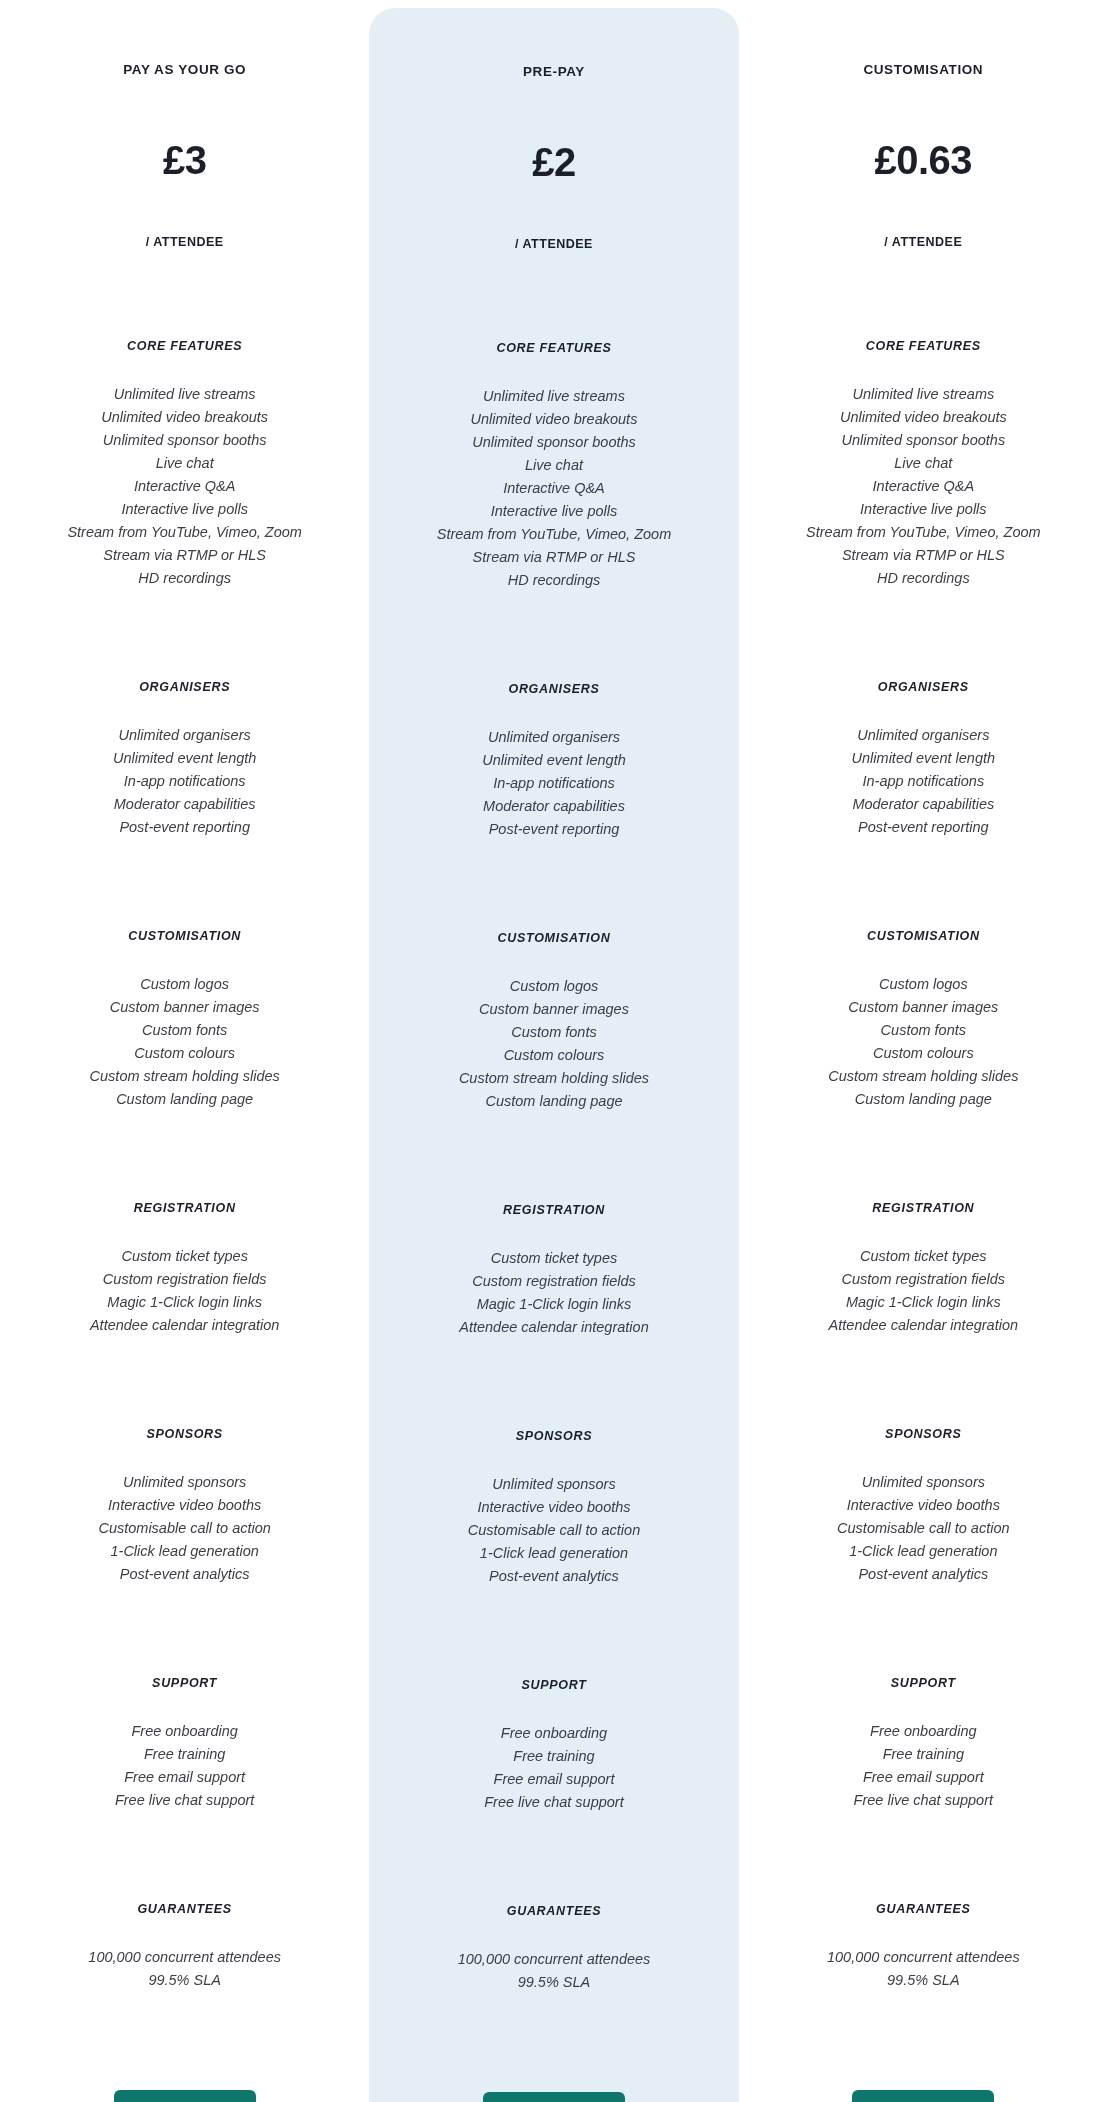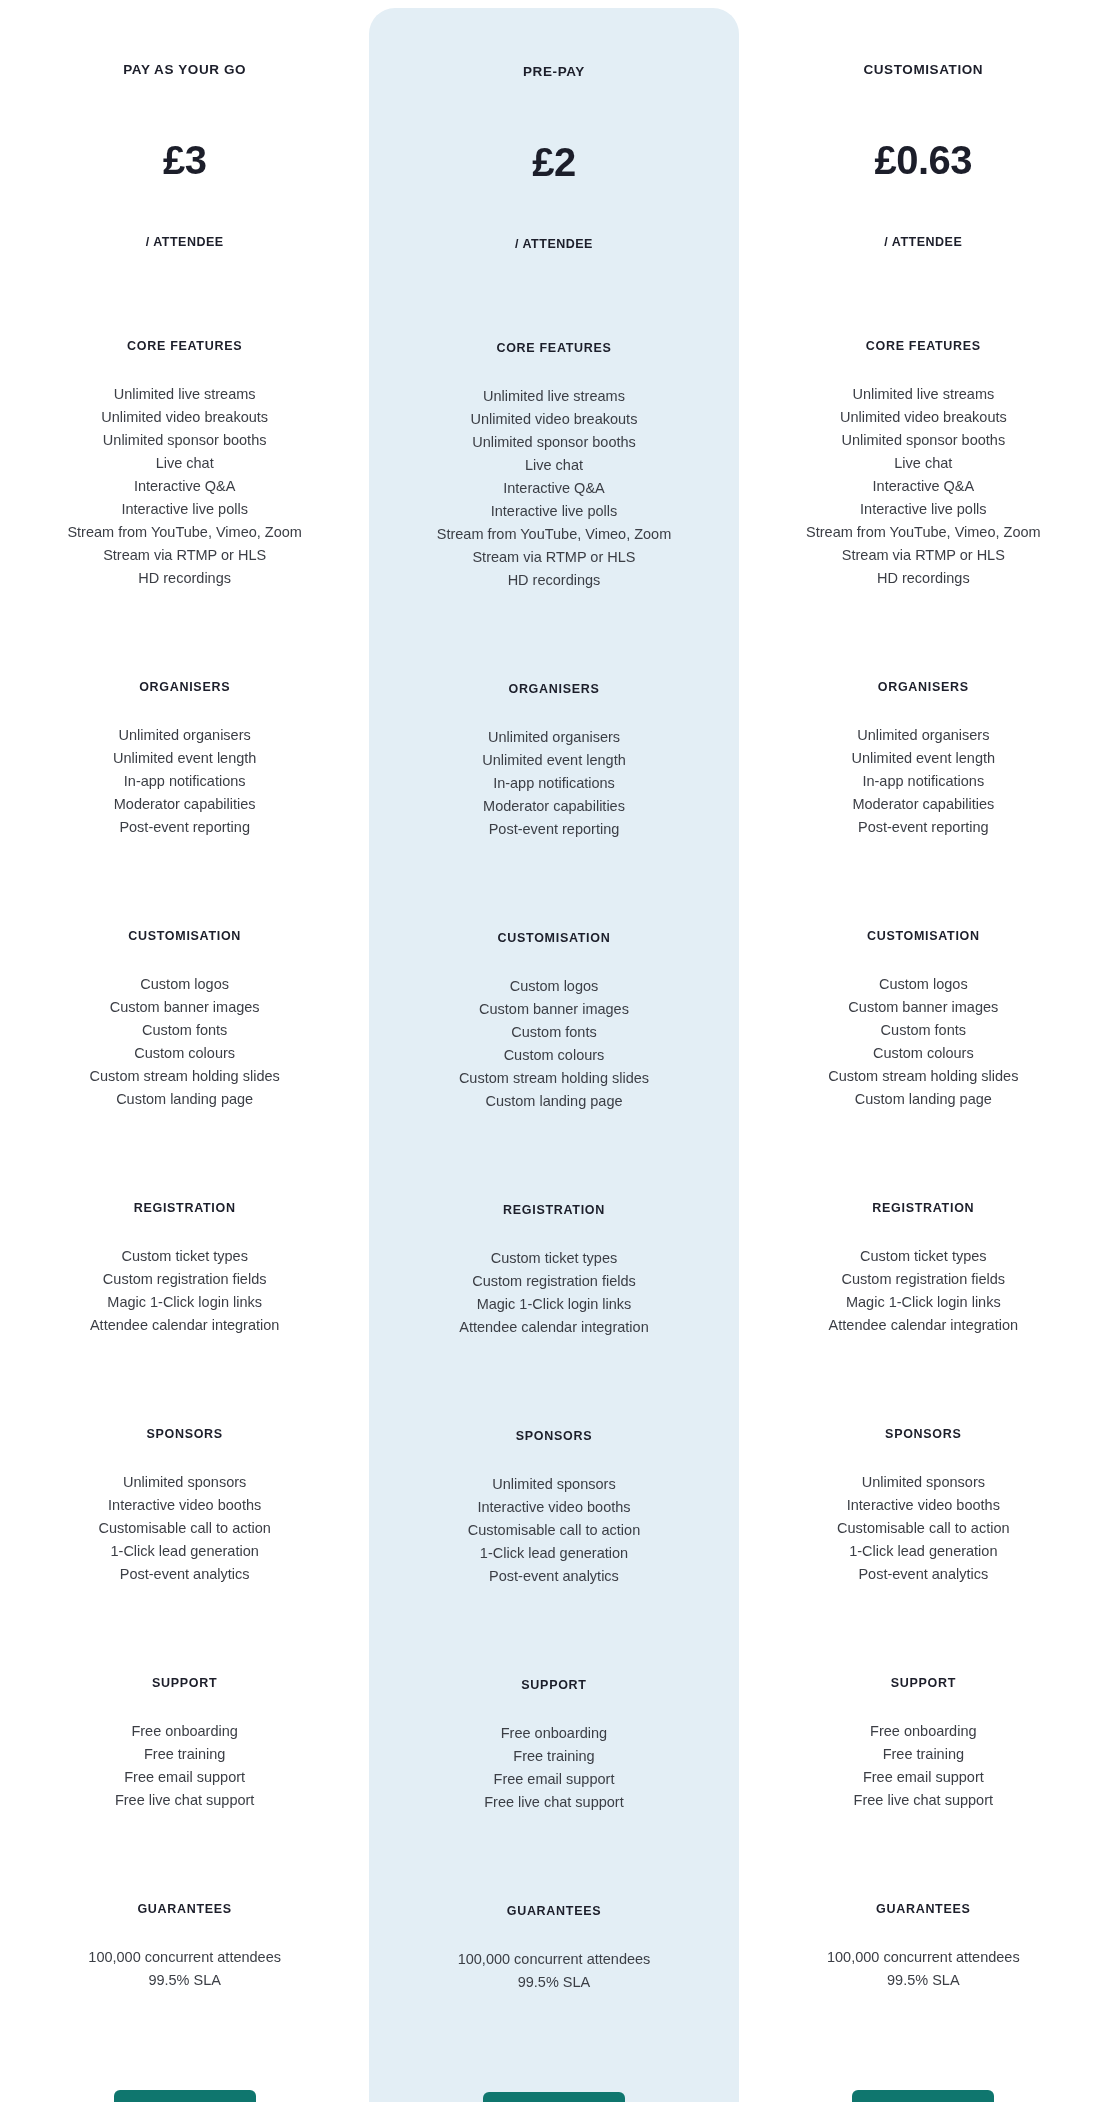--- a/index.html
+++ b/index.html
@@ -61,21 +61,21 @@
     font-weight: bold;
     letter-spacing: 0.5px;
     color: #1c1e2a;
     text-align: center;
   }
 
   .feature-section {
     width: 100%;
     display: flex;
     flex-direction: column;
-    align-items: center;
+    font-style: italic;
   }
 
   .section-heading {
     font-size: 12.5px;
     font-weight: bold;
     letter-spacing: 0.7px;
     color: #1c1e2a;
     text-align: center;
   }
 

